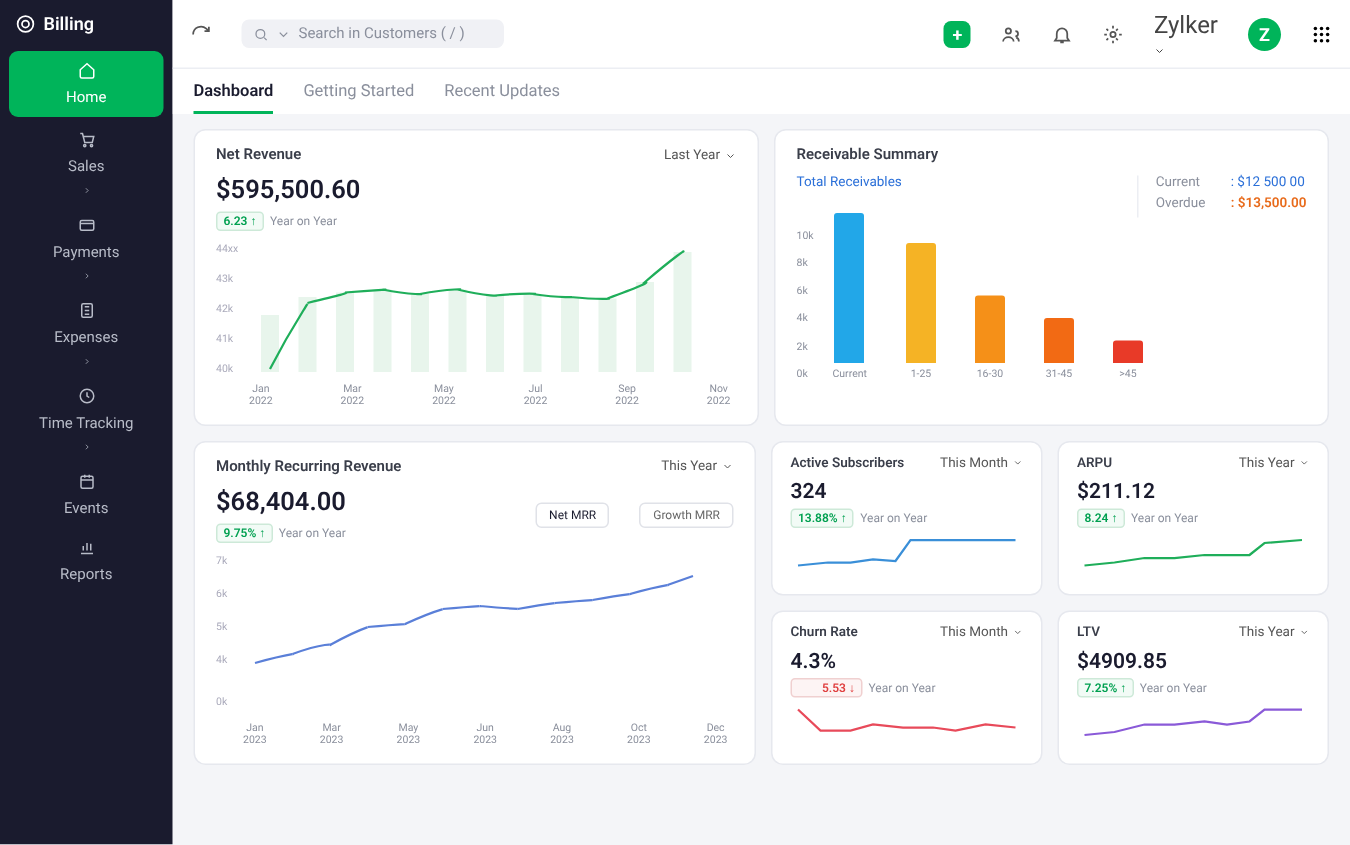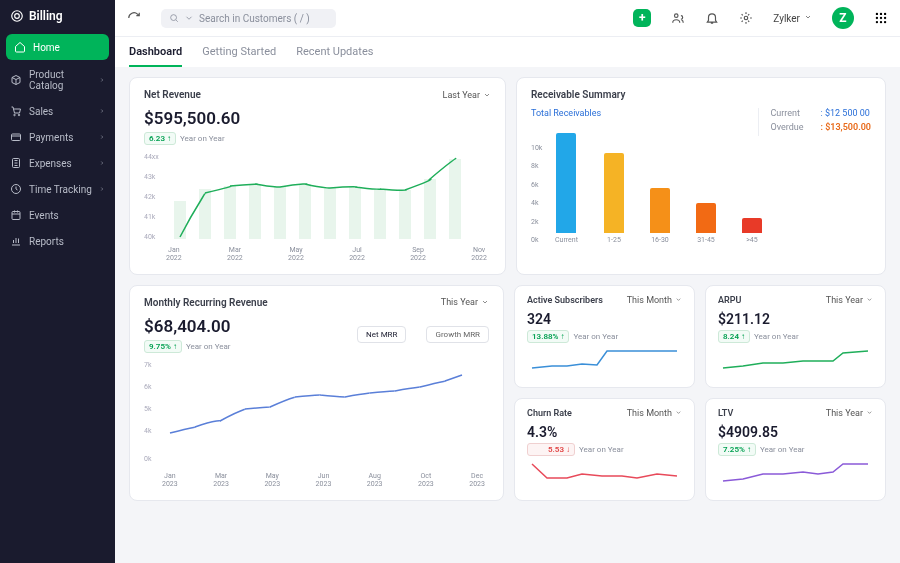--- a/index.html
+++ b/index.html
@@ -1,34 +1,34 @@
 <!DOCTYPE html>
 <html><head>
 <meta charset="utf-8">
 <style>
 * { margin:0; padding:0; box-sizing:border-box; font-family:-apple-system,BlinkMacSystemFont,"Segoe UI",Roboto,sans-serif; }
 body { width:900px; height:563px; overflow:hidden; display:flex; background:#f4f5f8; }
 .sidebar { width:115px; background:#1a1b2e; color:#b8bcc8; display:flex; flex-direction:column; font-size:10px; }
 .brand { display:flex; align-items:center; gap:5px; padding:9px 10px; color:#fff; font-size:12px; font-weight:600; }
 .brand svg { width:14px; height:14px; }
-.nav-item { display:flex; align-items:center; gap:7px; padding:7px 10px; cursor:pointer; position:relative; }
+.nav-item { display:flex; align-items:center; gap:7px; padding:7px 10px; cursor:pointer; position:relative;flex-direction:column; }
 .nav-item.active { background:#00b45a; color:#fff; border-radius:6px; margin:2px 6px; padding:7px 8px; }
 .nav-icon { width:12px; height:12px; flex-shrink:0; }
 .nav-label { flex:1; }
 .chevron { width:6px; height:6px; }
 .main { flex:1; display:flex; flex-direction:column; overflow:hidden; }
 .topbar { display:flex; align-items:center; gap:20px; padding:7px 12px; background:#fff; border-bottom:1px solid #eceef3; }
 .refresh { width:14px; height:14px; cursor:pointer; color:#555; }
 .search-box { display:flex; align-items:center; gap:5px; background:#f0f1f5; border-radius:5px; padding:4px 8px; flex:0 0 175px; font-size:10px; color:#8a8f9c; }
 .search-box svg { width:10px; height:10px; }
 .search-chev { width:7px; height:7px; }
 .spacer { flex:1; }
 .add-btn { width:18px; height:18px; background:#00b45a; border-radius:5px; display:flex; align-items:center; justify-content:center; color:#fff; cursor:pointer; font-size:12px; font-weight:bold; }
 .top-icon { width:14px; height:14px; color:#555; cursor:pointer; }
-.org { display:flex; gap:4px; font-size:10px; color:#444; cursor:pointer; }
+.org { display:flex; gap:4px; font-size:16px; color:#444; cursor:pointer;flex-direction:column; }
 .avatar { width:22px; height:22px; background:#00b45a; border-radius:50%; color:#fff; font-size:12px; font-weight:bold; display:flex; align-items:center; justify-content:center; }
 .apps { width:14px; height:14px; cursor:pointer; }
 .tabs { display:flex; gap:20px; padding:8px 14px 0; background:#fff; font-size:11px; }
 .tab { padding:0 0 7px; cursor:pointer; color:#8a8f9c; }
 .tab.active { color:#1a1b2e; font-weight:600; border-bottom:2px solid #00b45a; }
 .content { flex:1; padding:10px 14px; overflow:auto; display:flex; flex-direction:column; gap:10px; }
 .row { display:flex; gap:10px; }
 .card { background:#fff; border:1px solid #e6e8ee; border-radius:8px; padding:11px 14px; }
 .card-header { display:flex; justify-content:space-between; align-items:center; margin-bottom:8px; }
 .card-title { font-size:10px; font-weight:600; color:#3a3e4a; }
@@ -76,29 +76,20 @@
   </div>
   <div id="nav">
       <div class="nav-item active">
         <svg class="nav-icon" viewBox="0 0 24 24" fill="none" stroke="currentColor" stroke-width="2">
           <path d="M3 11l9-8 9 8v9a2 2 0 01-2 2H5a2 2 0 01-2-2z"></path>
         </svg>
         <span class="nav-label">Home</span>
       </div>
       <div class="nav-item">
         <svg class="nav-icon" viewBox="0 0 24 24" fill="none" stroke="currentColor" stroke-width="2">
-          <path d="M4 7l8-4 8 4v10l-8 4-8-4z M4 7l8 4 8-4 M12 11v10"></path>
-        </svg>
-        <span class="nav-label">Product Catalog</span>
-        <svg class="chevron" viewBox="0 0 24 24" fill="none" stroke="currentColor" stroke-width="2">
-          <path d="M9 6l6 6-6 6"></path>
-        </svg>
-      </div>
-      <div class="nav-item">
-        <svg class="nav-icon" viewBox="0 0 24 24" fill="none" stroke="currentColor" stroke-width="2">
           <circle cx="9" cy="20" r="1.5"></circle>
           <circle cx="18" cy="20" r="1.5"></circle>
           <path d="M3 4h3l3 12h10l2-8H7"></path>
         </svg>
         <span class="nav-label">Sales</span>
         <svg class="chevron" viewBox="0 0 24 24" fill="none" stroke="currentColor" stroke-width="2">
           <path d="M9 6l6 6-6 6"></path>
         </svg>
       </div>
       <div class="nav-item">

